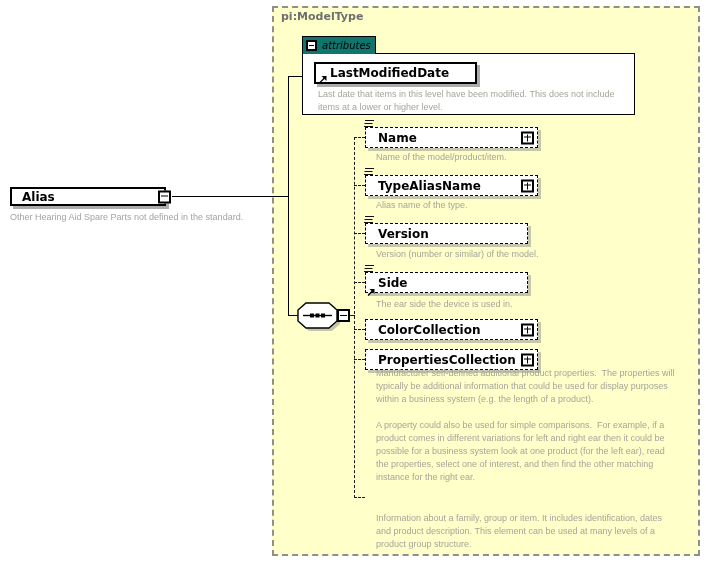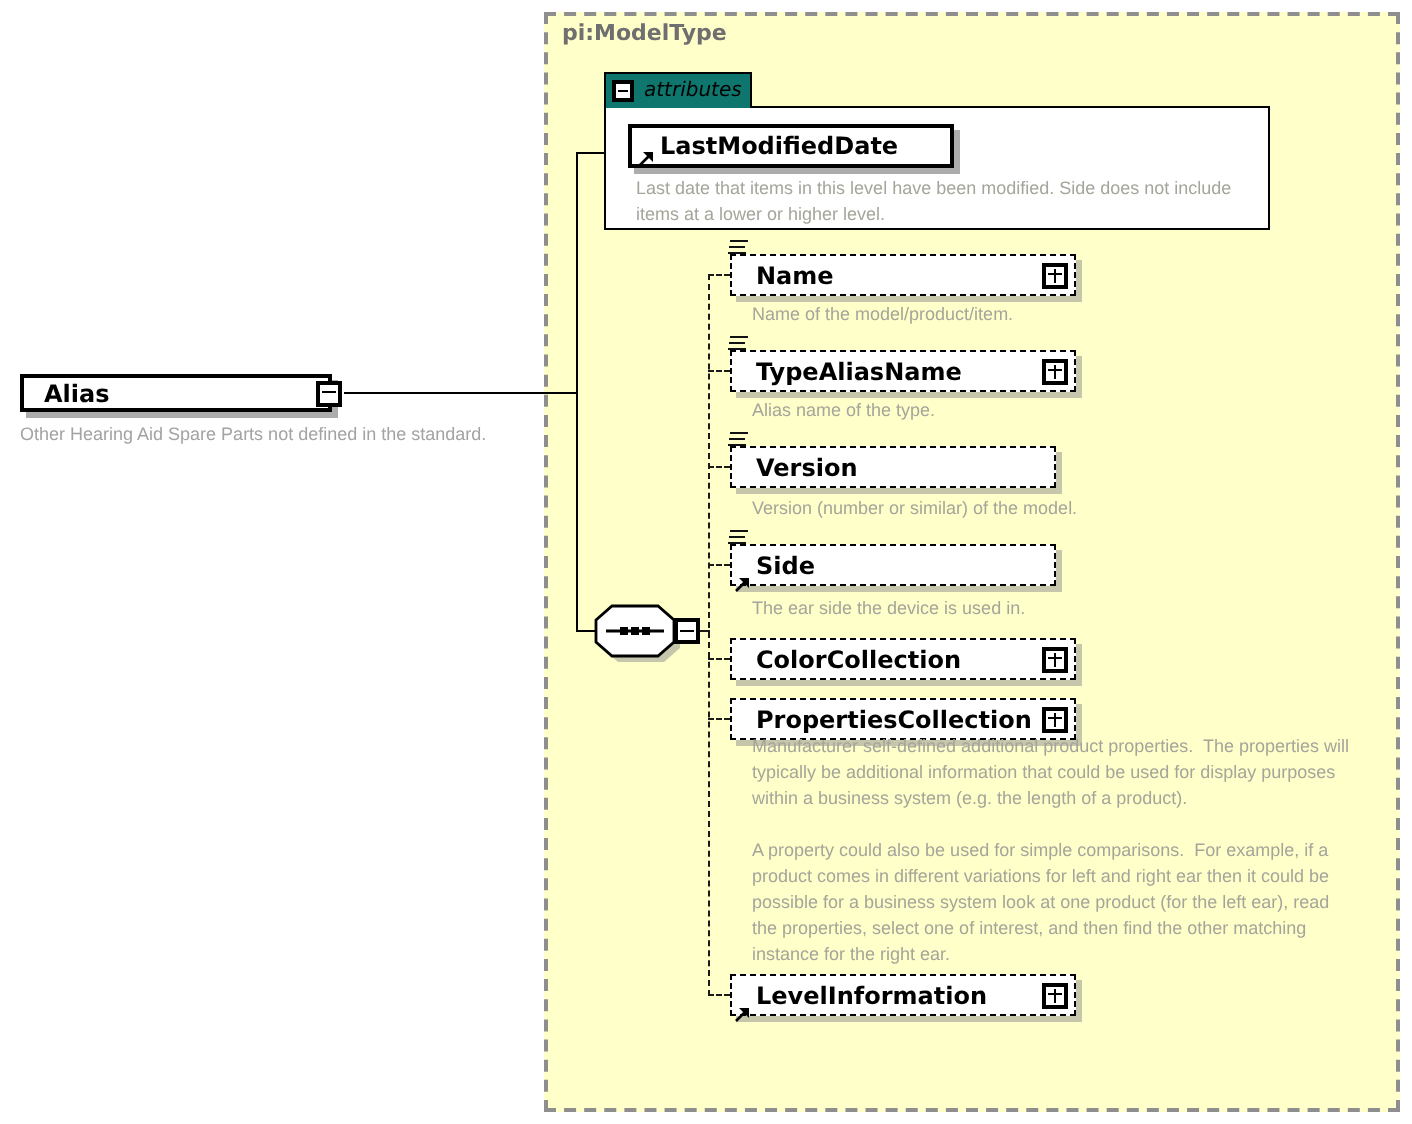--- a/index.html
+++ b/index.html
@@ -87,21 +87,21 @@
     <span class="attr-tab-label">attributes</span>
   </div>
   <div class="attr-body"></div>
   <div class="el-box el-solid shadow-w" style="left:314px;top:62px;width:163px;height:22px;padding-left:14px;z-index:3;">
     <span class="el-label">LastModifiedDate</span>
     <svg class="icn" style="left:2px;bottom:-2px;" width="10" height="10" viewBox="0 0 10 10">
       <line x1="2" y1="8.5" x2="7" y2="3.5" stroke="#000" stroke-width="1.3"></line>
       <polygon points="3.5,2 8.5,2 8.5,7" fill="#000"></polygon>
     </svg>
   </div>
-  <div class="desc" style="left:318px;top:88px;width:322px;z-index:3;">Last date that items in this level have been modified. Side does not include
+  <div class="desc" style="left:318px;top:88px;width:322px;z-index:3;">Last date that items in this level have been modified. This does not include
 items at a lower or higher level.</div>
 
   <div class="el-box el-solid shadow-w" style="left:10px;top:187px;width:156px;height:19px;padding-left:10px;">
     <span class="el-label">Alias</span>
     <span class="pm on-edge">
         <span class="h"></span>
       </span>
   </div>
   <div class="desc desc-w" style="left:10px;top:211px;width:270px;">Other Hearing Aid Spare Parts not defined in the standard.</div>
 
@@ -187,25 +187,17 @@
   <div class="desc" style="left:376px;top:367px;">Manufacturer self-defined additional product properties.  The properties will
 typically be additional information that could be used for display purposes
 within a business system (e.g. the length of a product).
 
 A property could also be used for simple comparisons.  For example, if a
 product comes in different variations for left and right ear then it could be
 possible for a business system look at one product (for the left ear), read
 the properties, select one of interest, and then find the other matching
 instance for the right ear.</div>
 
-  <div class="el-box el-dash shadow-y w-wide" style="top:487px;">
-    <span class="el-label">LevelInformation</span>
-    <span class="pm plus in-right">
-        <span class="h"></span>
-        <span class="v"></span>
-      </span>
-    <svg class="icn ref-icn" width="10" height="10" viewBox="0 0 10 10">
-      <line x1="2" y1="8.5" x2="7" y2="3.5" stroke="#000" stroke-width="1.3"></line>
-      <polygon points="3.5,2 8.5,2 8.5,7" fill="#000"></polygon>
-    </svg>
-  </div>
+  <div class="desc" style="left:376px;top:512px;">Information about a family, group or item. It includes identification, dates
+and product description. This element can be used at many levels of a
+product group structure.</div>
 
 </div>
 
 </body></html>

